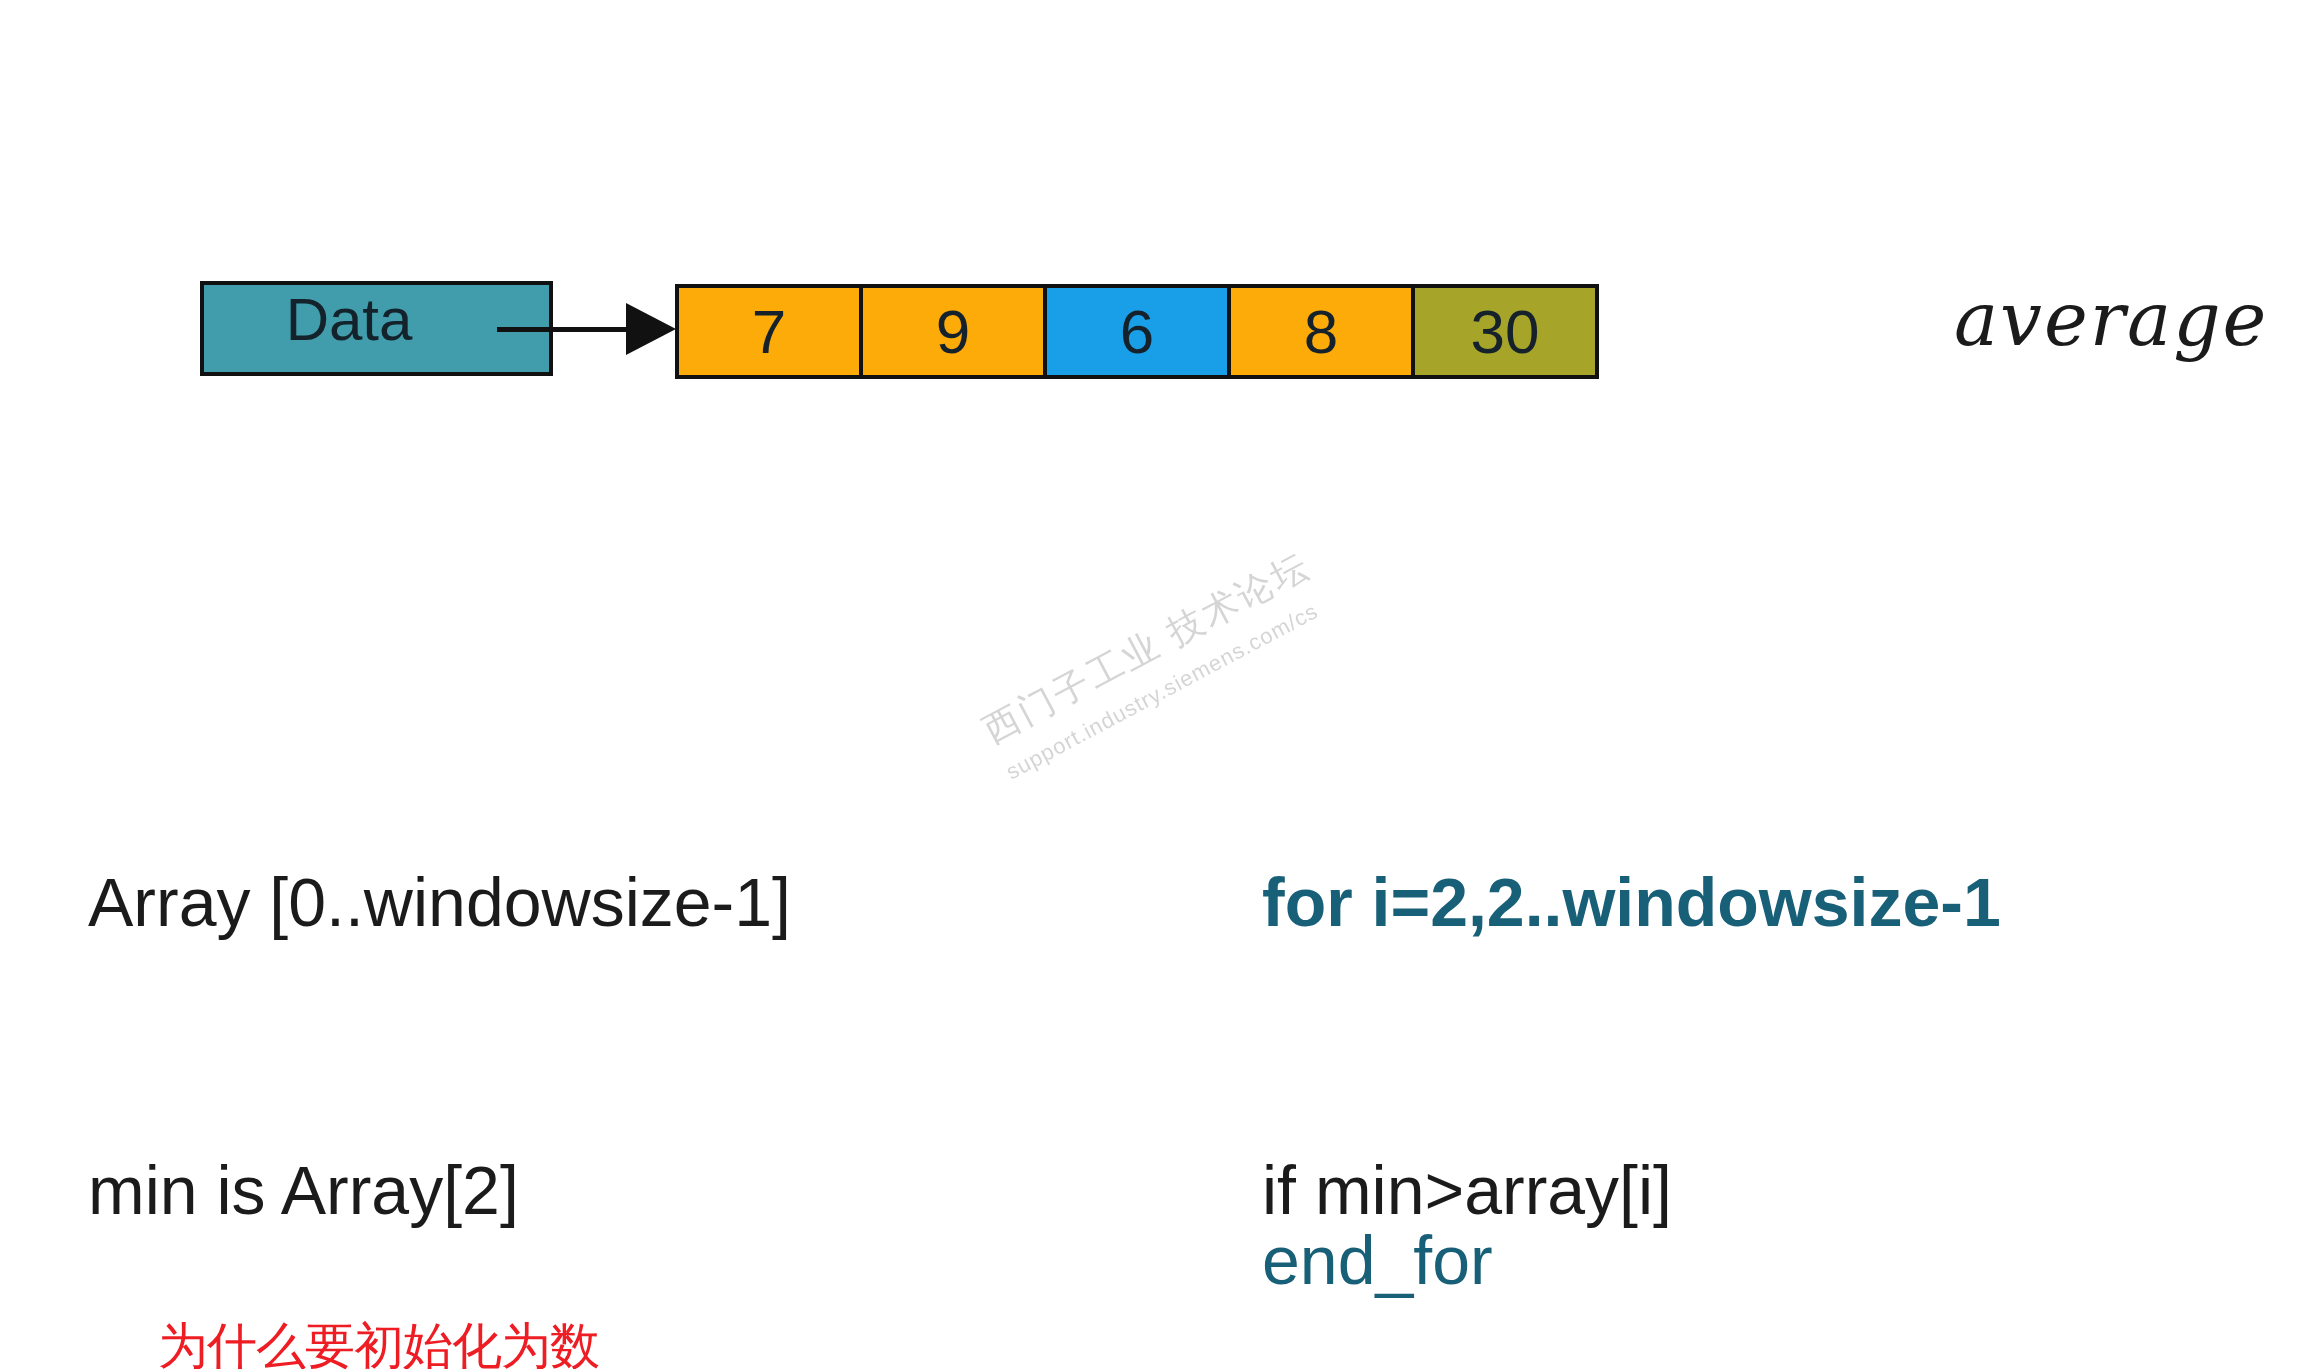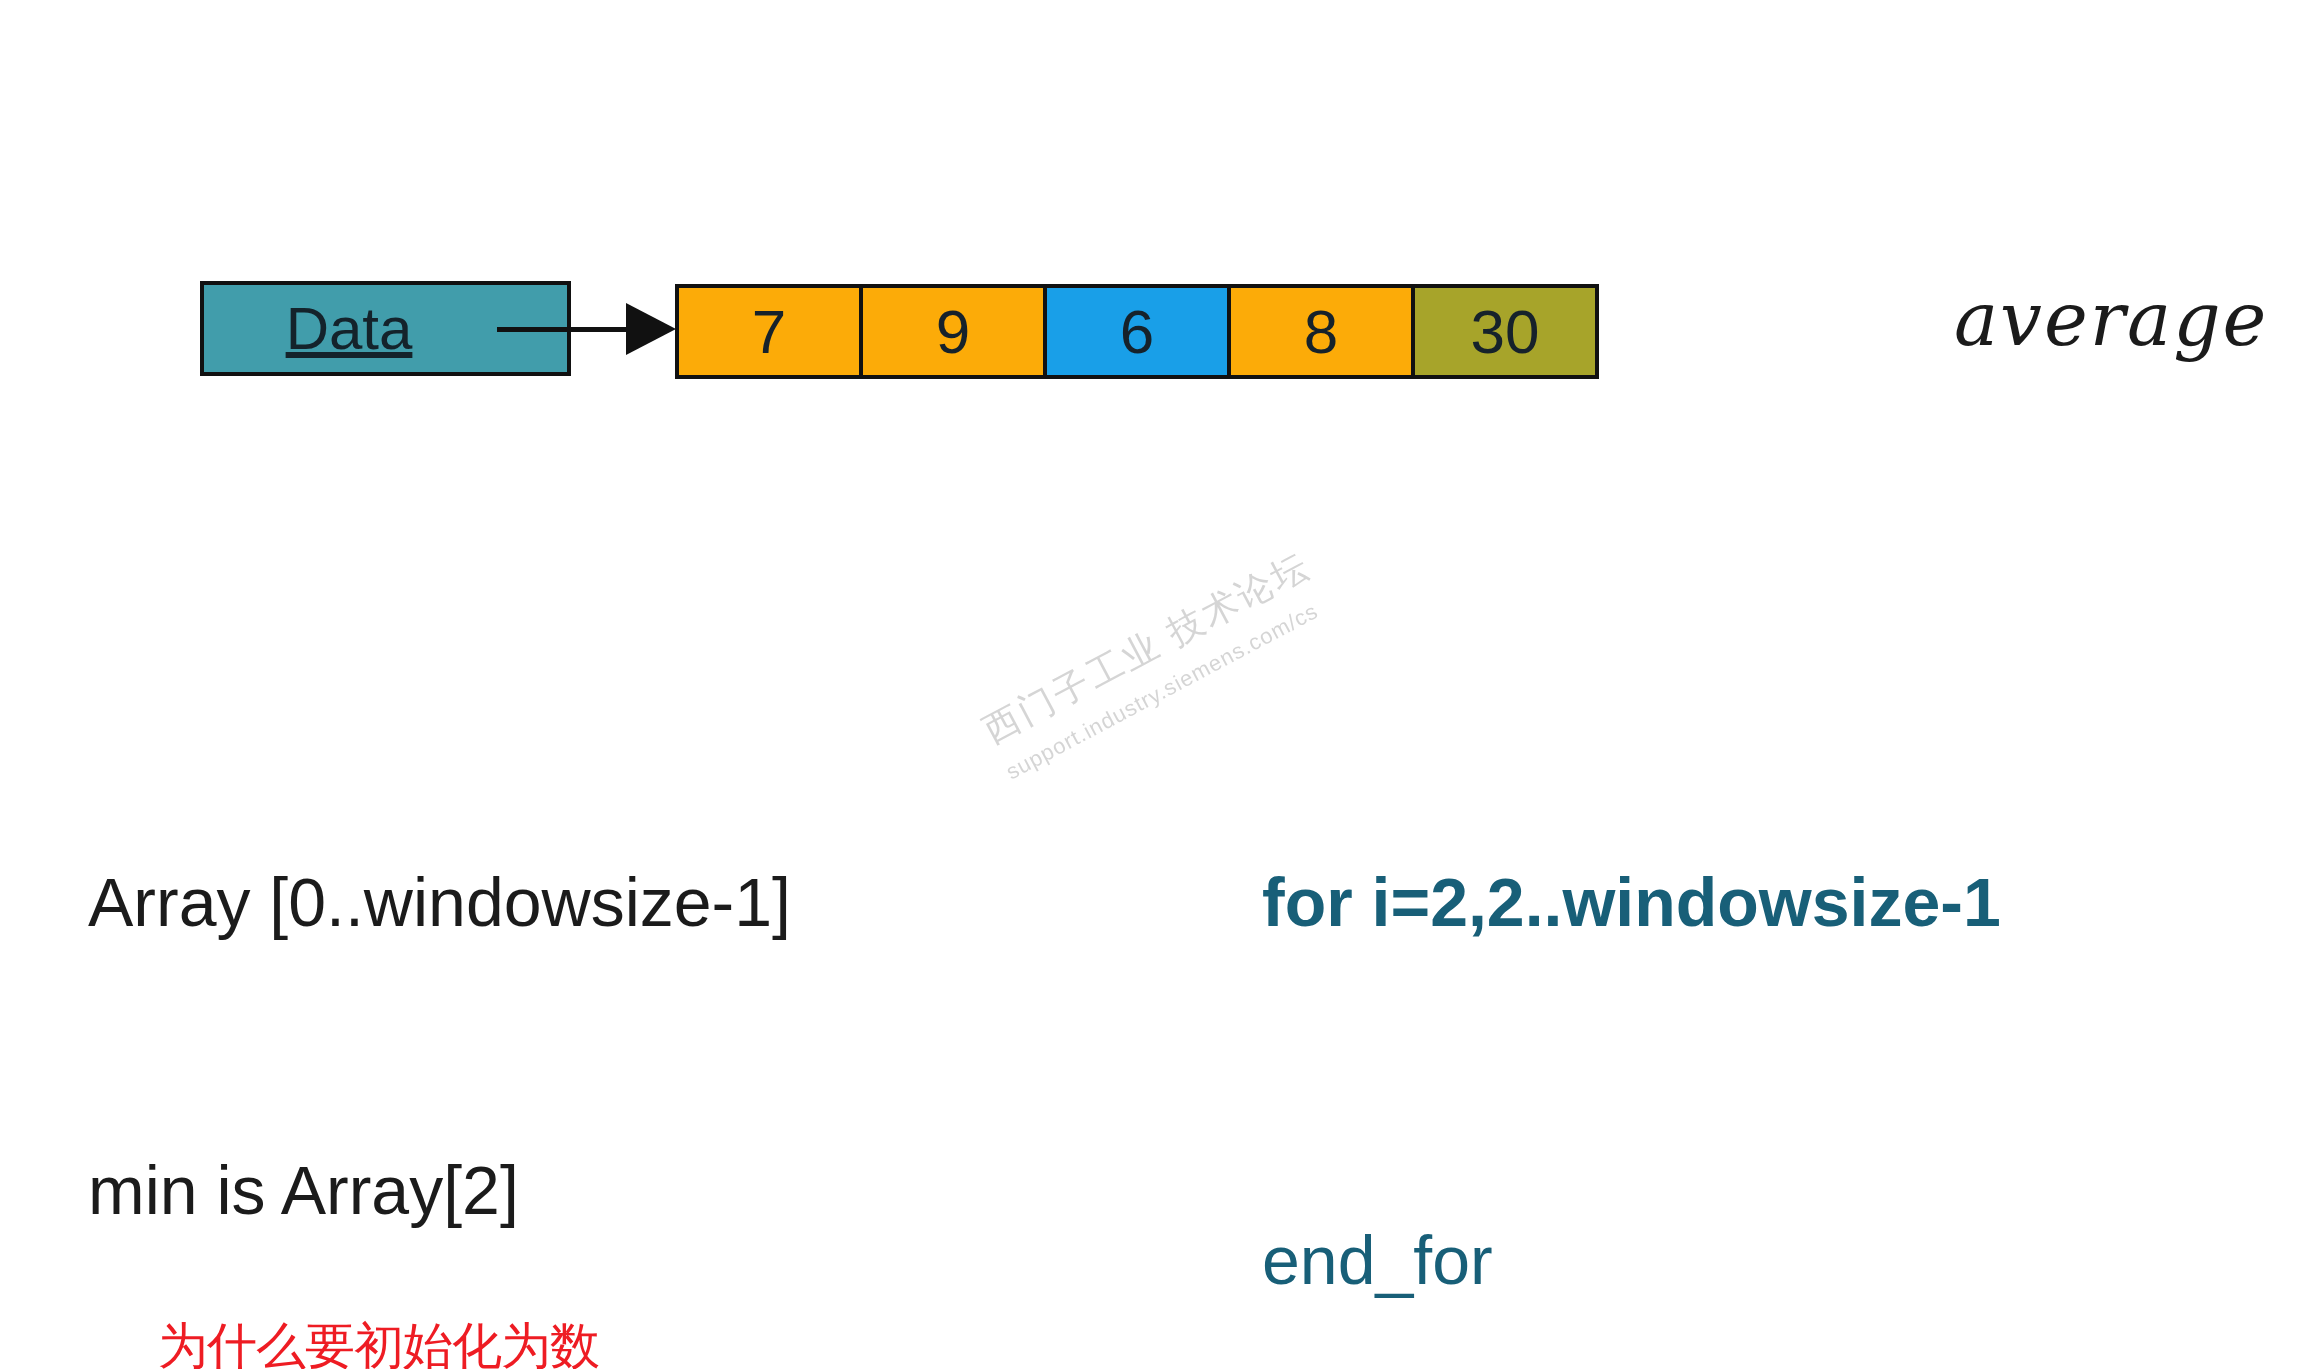--- a/index.html
+++ b/index.html
@@ -9,23 +9,23 @@
     background:#ffffff;
     overflow:hidden;
     font-family:"Liberation Sans",sans-serif;
   }
 
   
   .data-box{
     position:absolute;left:200px;top:281px;
     width:290px;height:87px;
     border:4px solid #111111;
-    display:flex;align-items:center;justify-content:center;
-    padding-right:73px;box-sizing:content-box;
-    font-size:60px;color:#14232b;text-decoration:underline;
+    display:flex;justify-content:center;
+    padding-right:55px;box-sizing:content-box;
+    font-size:60px;color:#14232b;
   }
   .arrow-line{
     position:absolute;left:497px;top:327px;
     width:146px;height:5px;background:#111111;
   }
   .arrow-head{
     position:absolute;left:626px;top:303px;
     width:0;height:0;
     border-left:50px solid #111111;
     border-top:26px solid transparent;
@@ -119,20 +119,21 @@
 
   <div class="code left-code">
     <div>Array [0..windowsize-1]</div>
     <div>min is Array[2]</div>
     
     
   </div>
 
   <div class="code right-code">
     <div class="for-line" style="color: rgb(24, 95, 120);">for i=2,2..windowsize-1</div>
+    <div>if min&gt;array[i]</div>
     
   </div>
 
   <div class="end-for" style="color: rgb(24, 95, 120);">end_for</div>
 
   <div class="note" style="color: rgb(238, 28, 35);">
     <div>为什么要初始化为数</div>
     
   </div>
 

